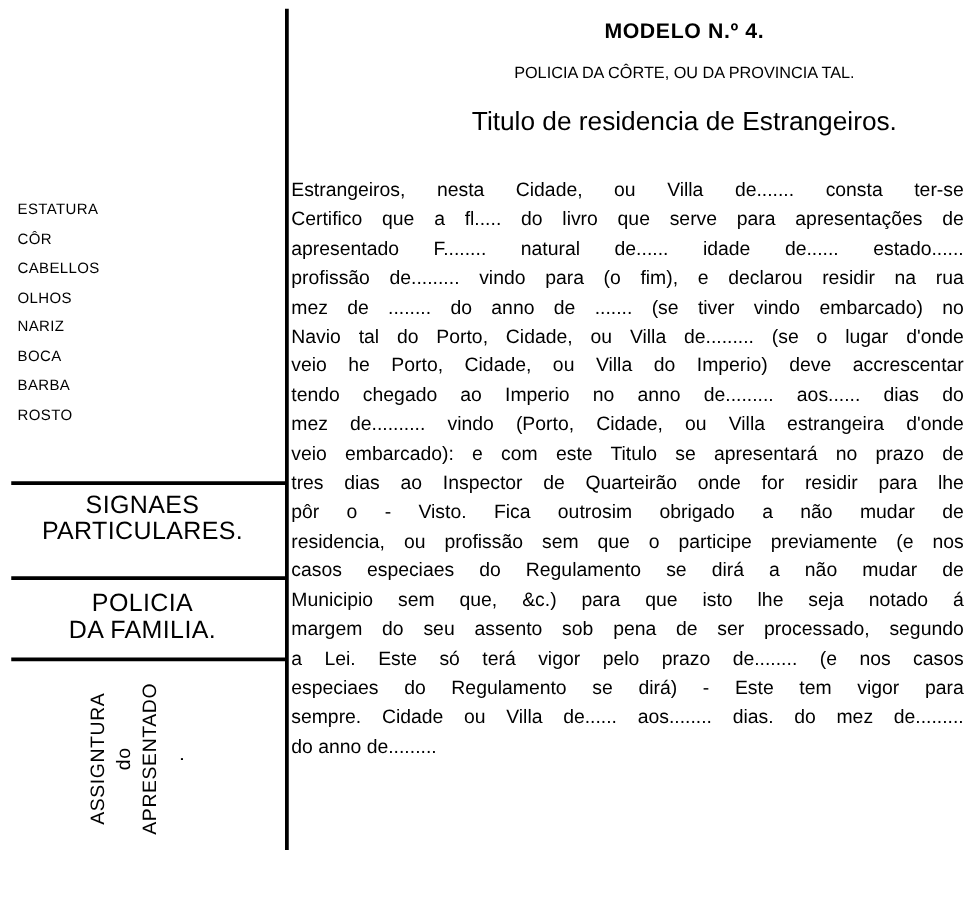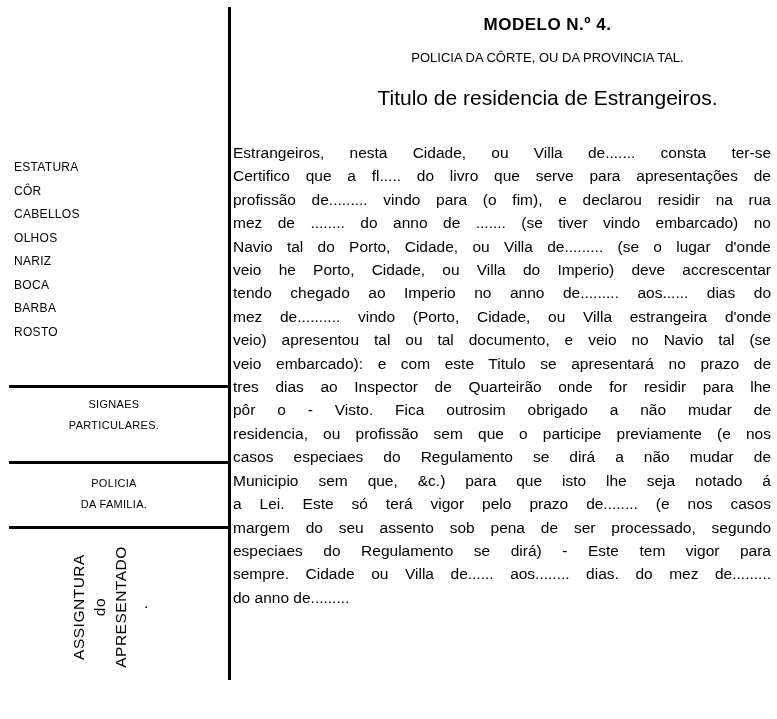--- a/index.html
+++ b/index.html
@@ -84,21 +84,21 @@
     top: 156px;
     font-size: 12px;
     line-height: 23.5px;
     letter-spacing: 0.3px;
   }
   .section-label {
     position: absolute;
     left: 0;
     width: 228px;
     text-align: center;
-    font-size: 11px;
+    font-size: 20px;
     line-height: 21px;
     letter-spacing: 0.3px;
   }
   .section-label.signaes { top: 394px; }
   .section-label.pessoas { top: 473px; }
 
   
   .signature-box {
     position: absolute;
     left: 33px;
@@ -158,33 +158,33 @@
       <div>ASSIGNTURA</div>
       <div>do</div>
       <div>APRESENTADO</div>
       <div>.</div>
     </div>
   </div>
 
   <div class="body-text">
     <div class="bline">Estrangeiros, nesta Cidade, ou Villa de....... consta ter-se</div>
     <div class="bline">Certifico que a fl..... do livro que serve para apresentações de</div>
+    <div class="bline">apresentado F........ natural de...... idade de...... estado......</div>
     <div class="bline">profissão de......... vindo para (o fim), e declarou residir na rua</div>
     <div class="bline">mez de ........ do anno de ....... (se tiver vindo embarcado) no</div>
     <div class="bline">Navio tal do Porto, Cidade, ou Villa de......... (se o lugar d'onde</div>
     <div class="bline">veio he Porto, Cidade, ou Villa do Imperio) deve accrescentar</div>
     <div class="bline">tendo chegado ao Imperio no anno de......... aos...... dias do</div>
     <div class="bline">mez de.......... vindo (Porto, Cidade, ou Villa estrangeira d'onde</div>
-    <div class="bline">veio) apresentou tal ou tal documento, e veio no Navio tal (se</div>
     <div class="bline">veio embarcado): e com este Titulo se apresentará no prazo de</div>
     <div class="bline">tres dias ao Inspector de Quarteirão onde for residir para lhe</div>
     <div class="bline">pôr o - Visto. Fica outrosim obrigado a não mudar de</div>
     <div class="bline">residencia, ou profissão sem que o participe previamente (e nos</div>
     <div class="bline">casos especiaes do Regulamento se dirá a não mudar de</div>
     <div class="bline">Municipio sem que, &amp;c.) para que isto lhe seja notado á</div>
+    <div class="bline">margem do seu assento sob pena de ser processado, segundo</div>
     <div class="bline">a Lei. Este só terá vigor pelo prazo de........ (e nos casos</div>
-    <div class="bline">margem do seu assento sob pena de ser processado, segundo</div>
     <div class="bline">especiaes do Regulamento se dirá) - Este tem vigor para</div>
     <div class="bline">sempre. Cidade ou Villa de...... aos........ dias. do mez de.........</div>
     <div class="bline last">do anno de.........</div>
   </div>
 
 </div>
 
 </body></html>

